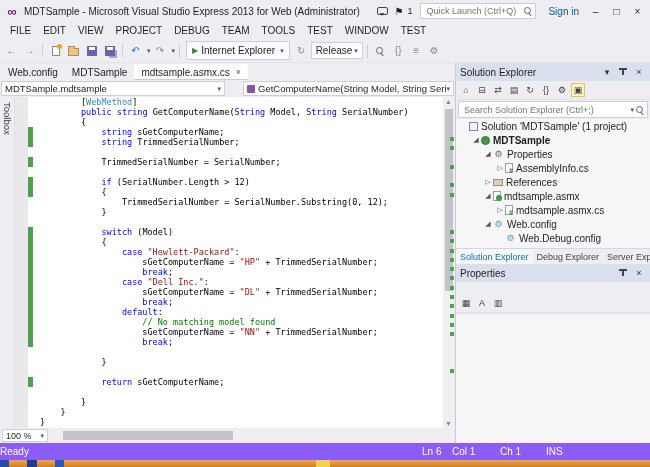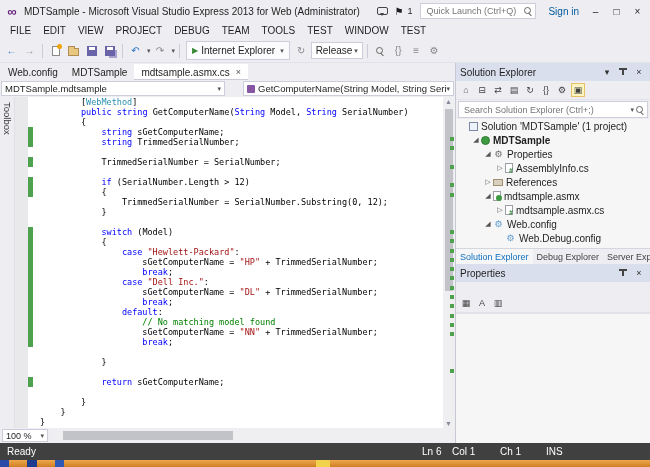--- a/index.html
+++ b/index.html
@@ -121,21 +121,21 @@
   .ico-asmx{width:8px;height:10px;background:#fff;border:1px solid #9aa0a6;position:relative;}
   .ico-asmx::after{content:'';position:absolute;right:-2px;bottom:-1px;width:6px;height:6px;border-radius:50%;background:#3f9b42;}
   .ico-config{width:11px;text-align:center;font-size:9px;color:#5c9bd1;line-height:1;}
   .panel-tab-bar{height:16px;display:flex;align-items:flex-end;background:#eeeef2;border-top:1px solid #d5d7e0;}
   .panel-tab{height:15px;display:flex;align-items:center;padding:0 4px;font-size:9px;color:#444;white-space:nowrap;}
   .panel-tab.active{background:#f6f6f6;color:#0e70c0;}
   .props-gap{height:12px;}
   .props-grid{flex:1;background:#f6f6f6;border-top:1px solid #e0e0e6;}
 
   
-  .status-bar{height:17px;background:#404040;color:#fff;display:flex;align-items:center;padding-left:7px;font-size:10px;position:relative;flex:none;}
+  .status-bar{height:17px;background:#8b5cf6;color:#fff;display:flex;align-items:center;font-size:10px;position:relative;flex:none;}
   .status-fields{position:absolute;left:422px;top:0;bottom:0;display:flex;align-items:center;}
   .status-fields span{display:inline-block;}
   .sf-ln{width:30px;}
   .sf-col{width:48px;}
   .sf-ch{width:46px;}
   .sf-ins{width:36px;}
   .taskbar{height:7px;background:linear-gradient(180deg,#eda84f,#d07f1f);position:relative;flex:none;}
   .tk{position:absolute;top:0;bottom:0;}
   .tk.b1{left:0;width:9px;background:#274ba6;}
   .tk.b2{left:27px;width:10px;background:#1d3c8f;}

